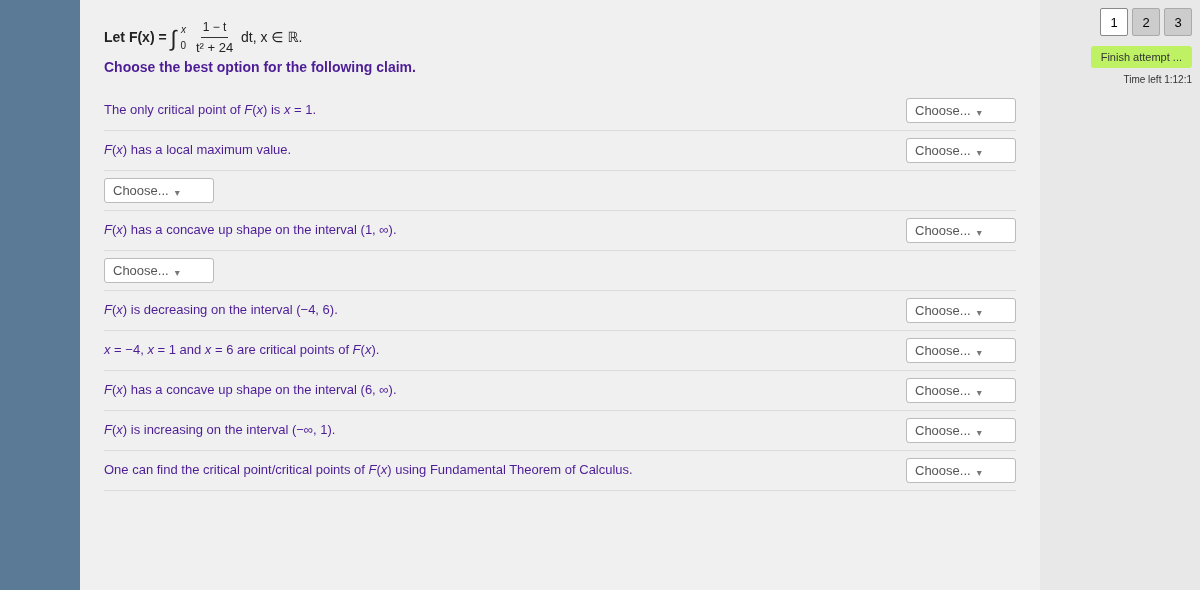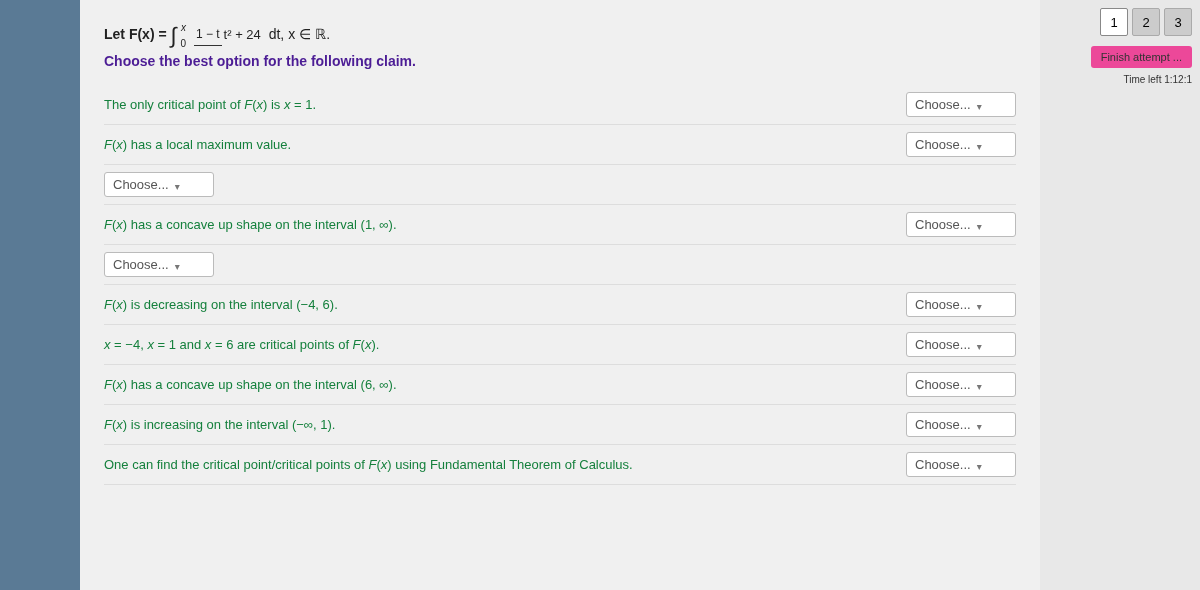--- a/index.html
+++ b/index.html
@@ -46,21 +46,21 @@
       justify-content: center;
       font-size: 13px;
       cursor: pointer;
       border-radius: 2px;
     }
     .nav-btn.active {
       background: #fff;
       border-color: #888;
     }
     .finish-btn {
-      background: #ec4899;
+      background: #bef264;
       border: none;
       padding: 5px 10px;
       font-size: 11px;
       cursor: pointer;
       border-radius: 3px;
       color: #333;
       margin-bottom: 6px;
     }
     .time-left {
       font-size: 10px;
@@ -82,21 +82,21 @@
     }
     .claim-row {
       display: flex;
       align-items: center;
       border-bottom: 1px solid #ddd;
       padding: 7px 0;
     }
     .claim-text {
       flex: 1;
       font-size: 13px;
-      color: #15803d;
+      color: #4c1d95;
       padding-right: 20px;
       line-height: 1.4;
     }
     .choose-dropdown {
       display: flex;
       align-items: flex-end;
       background: #fff;
       border: 1px solid #bbb;
       border-radius: 3px;
       padding: 4px 8px;
@@ -106,20 +106,21 @@
       color: #555;
     }
     .choose-dropdown .chevron {
       margin-left: 6px;
       font-size: 10px;
       color: #777;
     }
     
     .frac {
       display: inline-flex;
+      flex-direction: column;
       align-items: center;
       vertical-align: middle;
       font-size: 12px;
       margin: 0 2px;
       justify-content: space-between;
     }
     .frac .num {
       border-bottom: 1px solid #333;
       padding: 0 2px;
       font-size: 12px;

